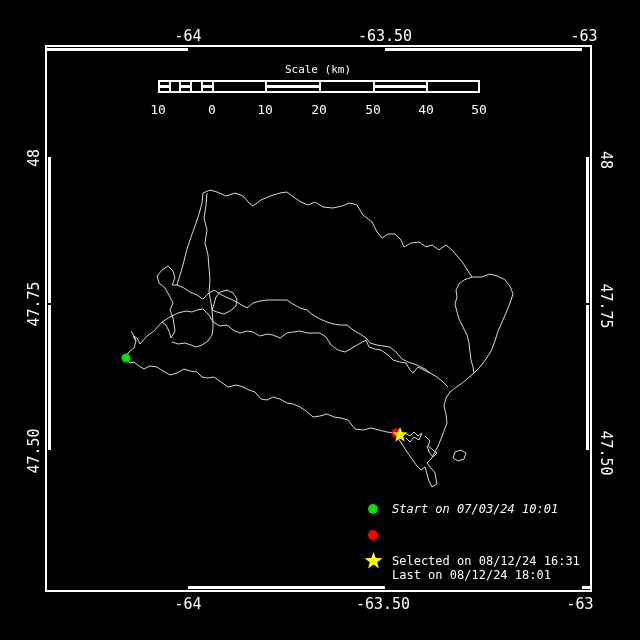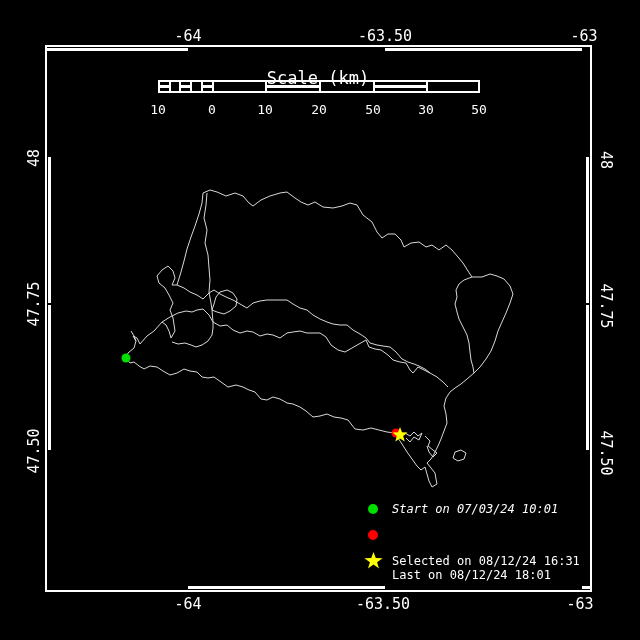--- a/index.html
+++ b/index.html
@@ -7,21 +7,21 @@
          font-family:"DejaVu Sans Mono","Liberation Mono",monospace;color:#fff;border-radius:27px;}
   .axis-label{position:absolute;font-size:15px;line-height:15px;white-space:nowrap;
               transform:translateX(-50%);letter-spacing:0px;}
   .axis-label.vleft{transform:translate(-50%,-50%) rotate(-90deg);}
   .axis-label.vright{transform:translate(-50%,-50%) rotate(90deg);}
   #frame{position:absolute;left:45px;top:45px;width:547px;height:547px;
          border:2px solid #fff;box-sizing:border-box;}
   .ibar{position:absolute;background:#fff;}
   
   #sb-title{position:absolute;left:318px;top:63px;transform:translateX(-50%);
-            font-size:17px;line-height:14px;margin-top:8px;}
+            font-size:11px;line-height:14px;}
   #sb-box{position:absolute;left:158px;top:80px;width:322px;height:13px;
           border:2px solid #fff;box-sizing:border-box;}
   .sb-div{position:absolute;top:80px;width:2px;height:13px;background:#fff;}
   .sb-fill{position:absolute;top:85px;height:3px;background:#fff;}
   .sb-label{position:absolute;top:103px;transform:translateX(-50%);
             font-size:13px;line-height:14px;}
   
   .lg-label{position:absolute;left:392px;font-size:12px;line-height:14px;white-space:nowrap;}
   .lg-dot{position:absolute;left:368px;width:10px;height:10px;border-radius:50%;}
   .lg-star{position:absolute;left:364px;width:19px;height:18px;
@@ -74,21 +74,21 @@
   <div class="sb-fill" style="left:160px;width:9px;"></div>
   <div class="sb-fill" style="left:181px;width:9px;"></div>
   <div class="sb-fill" style="left:203px;width:9px;"></div>
   <div class="sb-fill" style="left:267px;width:52px;"></div>
   <div class="sb-fill" style="left:375px;width:51px;"></div>
   <div class="sb-label" style="left:158px;">10</div>
   <div class="sb-label" style="left:212px;">0</div>
   <div class="sb-label" style="left:265px;">10</div>
   <div class="sb-label" style="left:319px;">20</div>
   <div class="sb-label" style="left:373px;">50</div>
-  <div class="sb-label" style="left:426px;">30</div>
+  <div class="sb-label" style="left:426px;">40</div>
   <div class="sb-label" style="left:479px;">50</div>
 
   <svg id="track-svg" width="640" height="640" viewBox="0 0 640 640">
       <polyline points="126,358 128,353 134,348 136,341 133,336 137,338 140,344 147,336 154,331 162,322 166,325 169,331 171,338 175,331 173,318 170,310 173,303 169,295 165,288 159,283 157,276 162,270 168,266 173,271 175,278 172,285 177,285 181,272 184,261 187,249 191,237 195,226 199,214 202,203 203,193 210,190 217,192 226,196 235,193 243,196 249,203 253,206 261,200 270,196 280,193 287,192 295,198 301,202 308,205 315,202 323,207 333,208 342,206 350,203 357,205 363,215 372,222 377,232 382,238 388,234 395,234 401,240 404,247 411,243 419,242 426,247 432,245 439,250 446,245 452,250 458,257 463,263 468,271 472,277 482,277 490,274 497,276 504,279 510,286 513,294 510,303 506,313 502,322 498,331 495,341 491,351 486,359 480,367 474,373 467,379 461,384 455,388 450,392 446,398 444,406 446,414 447,423 444,431 441,439 438,446 434,454 431,459 427,463 431,468 435,473 436,479 437,484 432,487 429,481 427,474 425,467 421,470 417,466 412,459 407,452 402,444 398,438 395,433" fill="none" stroke="#d8d8d8" stroke-width="1" stroke-linejoin="round"></polyline>
       <polyline points="395,433 387,432 379,430 371,428 363,430 355,429 348,420 341,418 334,417 327,414 320,416 313,417 306,411 300,407 293,404 287,403 280,399 273,397 267,400 261,399 255,392 249,390 243,387 236,385 228,387 221,382 214,377 208,378 202,377 197,372 190,371 184,369 177,373 170,375 163,371 157,367 150,366 144,369 139,366 134,362 130,363 126,358" fill="none" stroke="#d8d8d8" stroke-width="1" stroke-linejoin="round"></polyline>
       <polyline points="213,322 220,326 227,325 233,330 240,333 247,331 253,332 260,336 267,334 273,335 280,338 287,333 293,332 300,331 307,333 314,333 320,333 326,337 331,345 338,350 345,352 352,348 359,344 366,340 369,347 375,349 381,350 388,355 393,360 400,362 406,363 410,370 413,373 418,367 424,370 430,373 437,377 443,382 448,387" fill="none" stroke="#d8d8d8" stroke-width="1" stroke-linejoin="round"></polyline>
       <polyline points="177,285 184,288 190,292 197,295 203,299 209,293 214,290 220,294 226,297 233,300 240,304 247,308 253,303 260,301 267,300 274,300 280,300 287,300 293,304 300,308 307,310 313,315 320,319 327,322 333,324 340,325 347,325 353,330 360,334 366,338 370,343 377,345 383,346 390,347 396,352 402,359 408,362 414,364 419,366 425,369 430,373" fill="none" stroke="#d8d8d8" stroke-width="1" stroke-linejoin="round"></polyline>
       <polyline points="207,193 206,205 204,218 207,230 205,243 208,255 209,268 210,280 209,292 211,303 212,310 213,322" fill="none" stroke="#d8d8d8" stroke-width="1" stroke-linejoin="round"></polyline>
       <polyline points="212,310 217,312 224,314 230,311 236,306 237,299 233,293 227,290 220,292 216,297 214,304 212,310" fill="none" stroke="#d8d8d8" stroke-width="1" stroke-linejoin="round"></polyline>
       <polyline points="172,342 178,344 185,343 191,345 196,347 202,345 208,341 212,335 213,328 213,322" fill="none" stroke="#d8d8d8" stroke-width="1" stroke-linejoin="round"></polyline>

